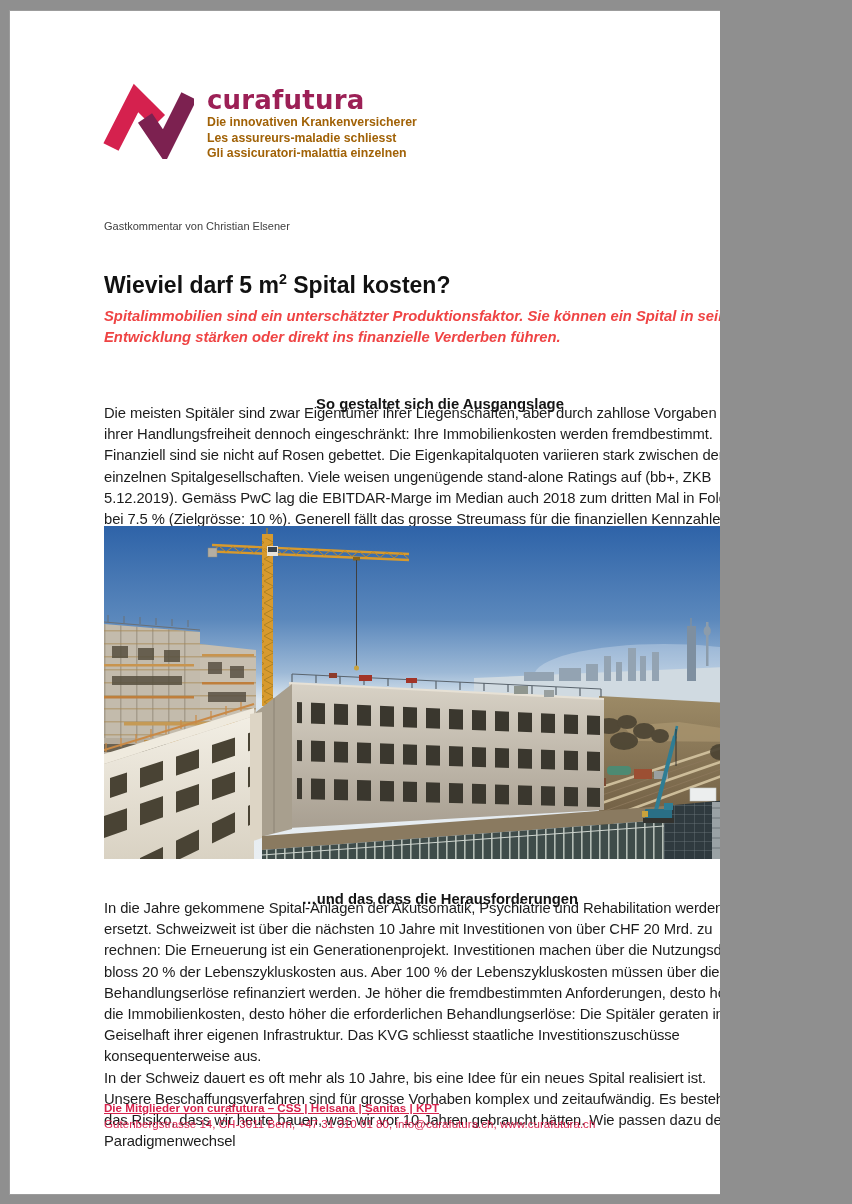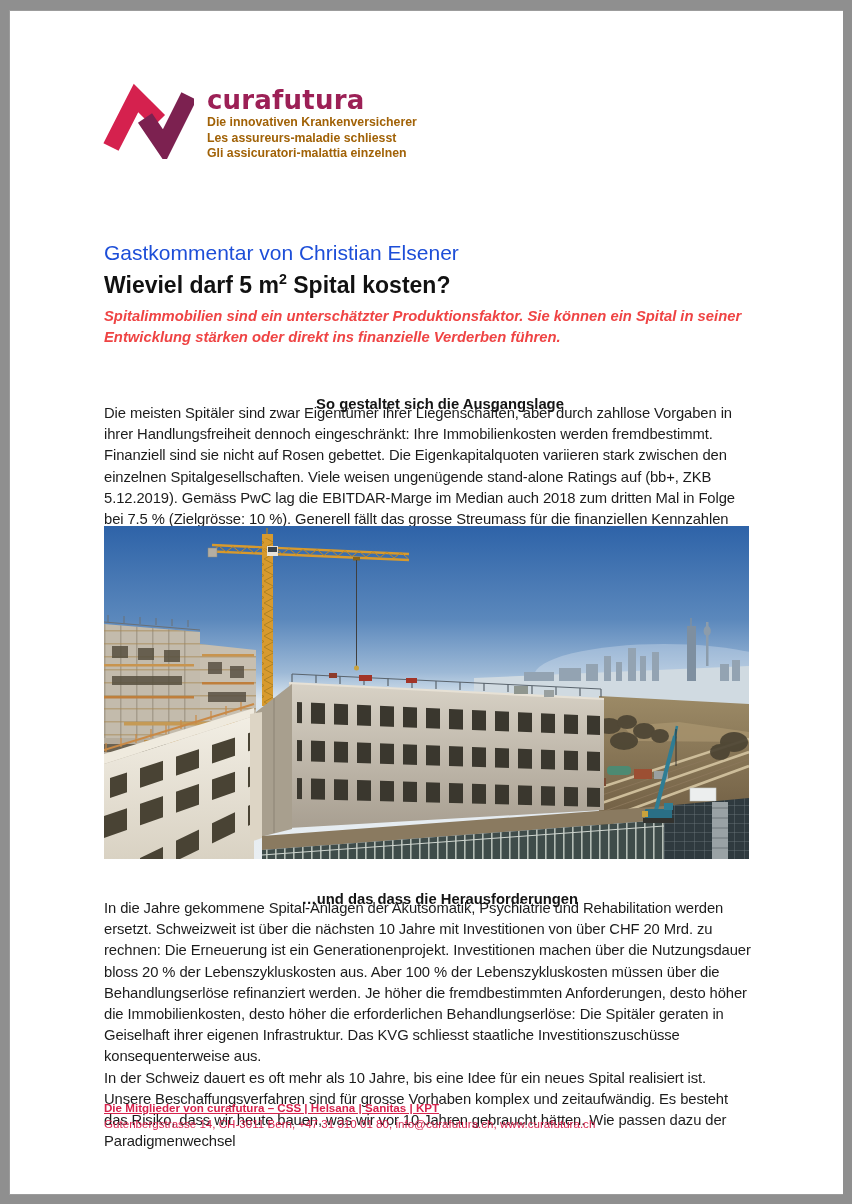--- a/index.html
+++ b/index.html
@@ -1,30 +1,30 @@
 <!DOCTYPE html>
 <html><head>
 <meta charset="utf-8">
 <style>
   html,body{margin:0;padding:0;background:#8f8f8f;}
-  .stage{position:relative;width:843px;height:1204px;background:#8f8f8f;overflow:hidden;
+  .stage{position:relative;width:720px;height:1204px;background:#8f8f8f;overflow:hidden;
          font-family:"Liberation Sans",sans-serif;}
   .page{position:absolute;left:9px;top:10px;width:837px;height:1185px;background:#ffffff;
         border:1px solid #9c9c9c;box-sizing:border-box;}
   .abs{position:absolute;left:94px;width:648px;}
 
   
   .logo{position:absolute;left:92px;top:72px;display:flex;gap:13px;align-items:flex-start;}
   .logo-text{padding-top:2px;}
   .brand{font-family:"DejaVu Sans",sans-serif;font-size:26px;font-weight:bold;color:#9c2056;
          letter-spacing:.2px;line-height:30px;}
   .tag{font-size:12.3px;font-weight:bold;color:#a16207;line-height:15.5px;}
 
   
-  .kicker{top:230px;font-size:21px;color:#1d4ed8;}
+  .kicker{top:209px;font-size:11px;color:#404040;}
   .title{top:260px;font-size:23px;font-weight:bold;color:#111;margin:0;}
   .title sup{font-size:62%;}
   .lede{top:295px;font-size:14.8px;font-weight:bold;font-style:italic;color:#ef4444;
         line-height:21px;margin:0;}
   .sec-h{font-size:14.8px;font-weight:bold;color:#141414;line-height:21px;margin:12px;text-align:center;}
   .body-p{font-size:14.8px;color:#1c1c1c;line-height:21.2px;margin:0;letter-spacing:-0.1px;}
   .h1pos{top:371px;} .b1pos{top:392px;}
   .h2pos{top:866px;} .b2pos{top:887px;}
 
   .photo{position:absolute;left:94px;top:515px;width:645px;height:333px;overflow:hidden;}

